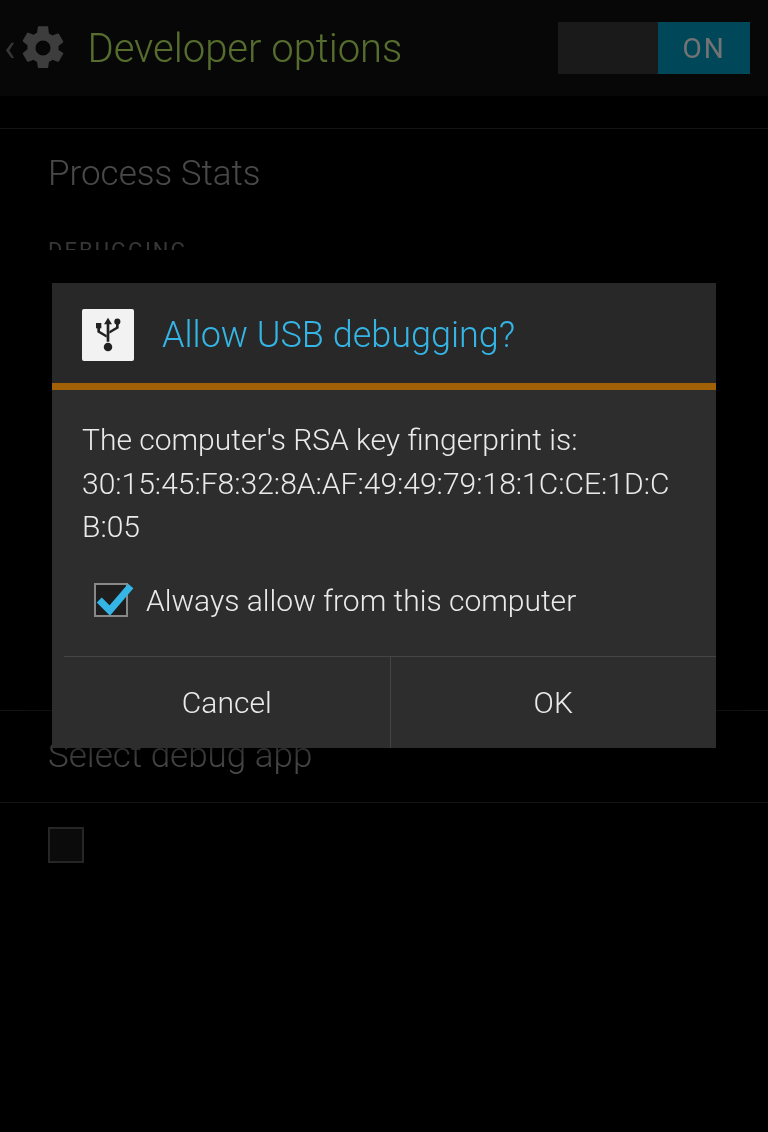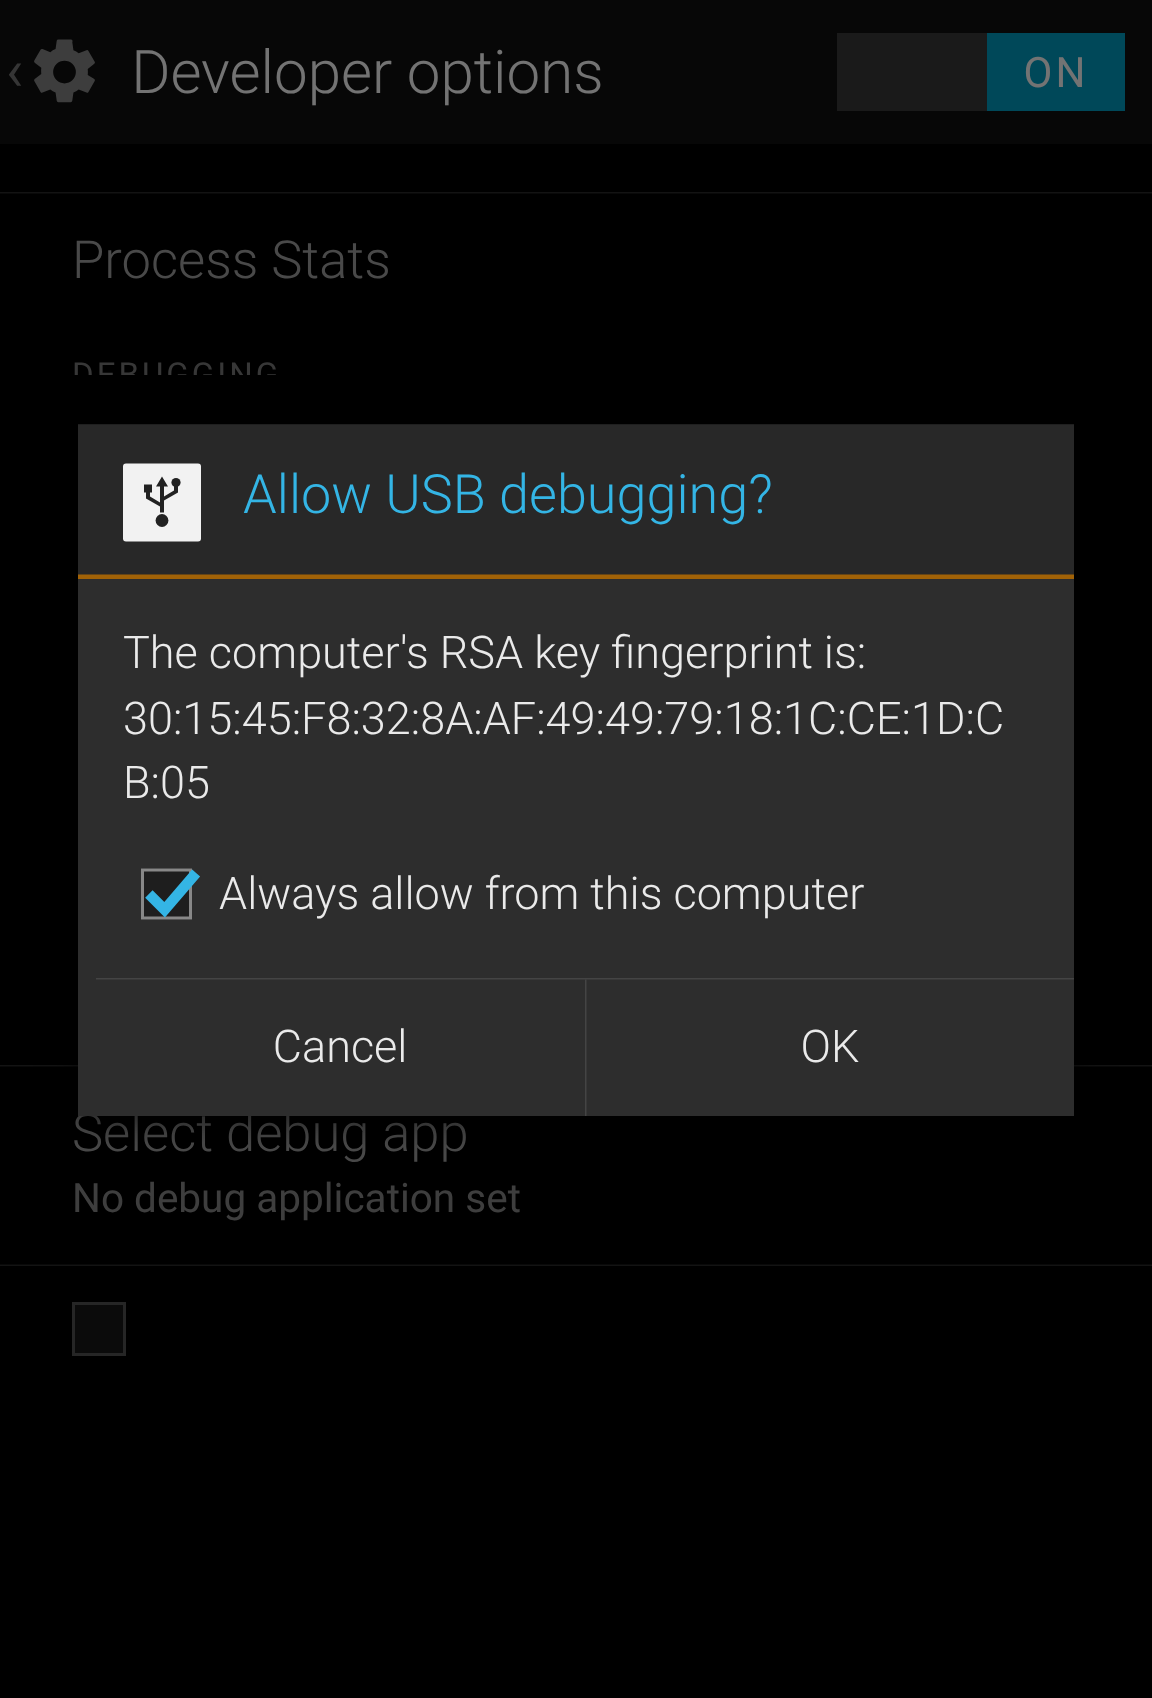--- a/index.html
+++ b/index.html
@@ -27,21 +27,21 @@
     background: #111;
   }
   .back-caret {
     color: #777;
     font-size: 38px;
     padding: 0 2px 0 0;
     line-height: 1;
   }
   .gear-icon svg { width: 52px; height: 52px; display: block; }
   .header-title {
-    color: #ffffff;
+    color: #bef264;
     font-size: 40px;
     font-weight: 300;
     margin-left: 18px;
     flex: 1;
   }
   .toggle {
     width: 192px;
     height: 52px;
     background: #3a3a3a;
     display: flex;
@@ -98,23 +98,23 @@
     position: absolute;
     left: 52px;
     right: 52px;
     top: 283px;
     background: #2d2d2d;
     z-index: 10;
     box-shadow: 0 4px 20px rgba(0,0,0,0.6);
   }
   .dialog-header {
     display: flex;
-    align-items: flex-start;
+    align-items: center;
     padding: 26px 30px 22px 30px;
-    border-bottom: 3px solid #a16207;
+    border-bottom: 7px solid #a16207;
     background: #282828;
   }
   .usb-icon {
     width: 52px;
     height: 52px;
     background: #f2f2f2;
     display: flex;
     align-items: center;
     justify-content: center;
     border-radius: 2px;
@@ -190,21 +190,20 @@
 <div class="list">
   <div class="item" style="height:32px; padding-top:6px; padding-bottom:0; overflow:hidden;"></div>
   <div class="item">
     <div class="item-title">Process Stats</div>
   </div>
   <div class="section-label">DEBUGGING</div>
   <div class="spacer-gap"></div>
   <div class="spacer-gap"></div>
   <div class="item">
     <div class="item-title">Select debug app</div>
-    <div class="item-sub">No debug application set</div>
   </div>
   <div class="item disabled withcheck">
     <div class="smallcheck"></div>
   </div>
 </div>
 
 <div class="dim-overlay"></div>
 
 <div class="dialog">
   <div class="dialog-header">

